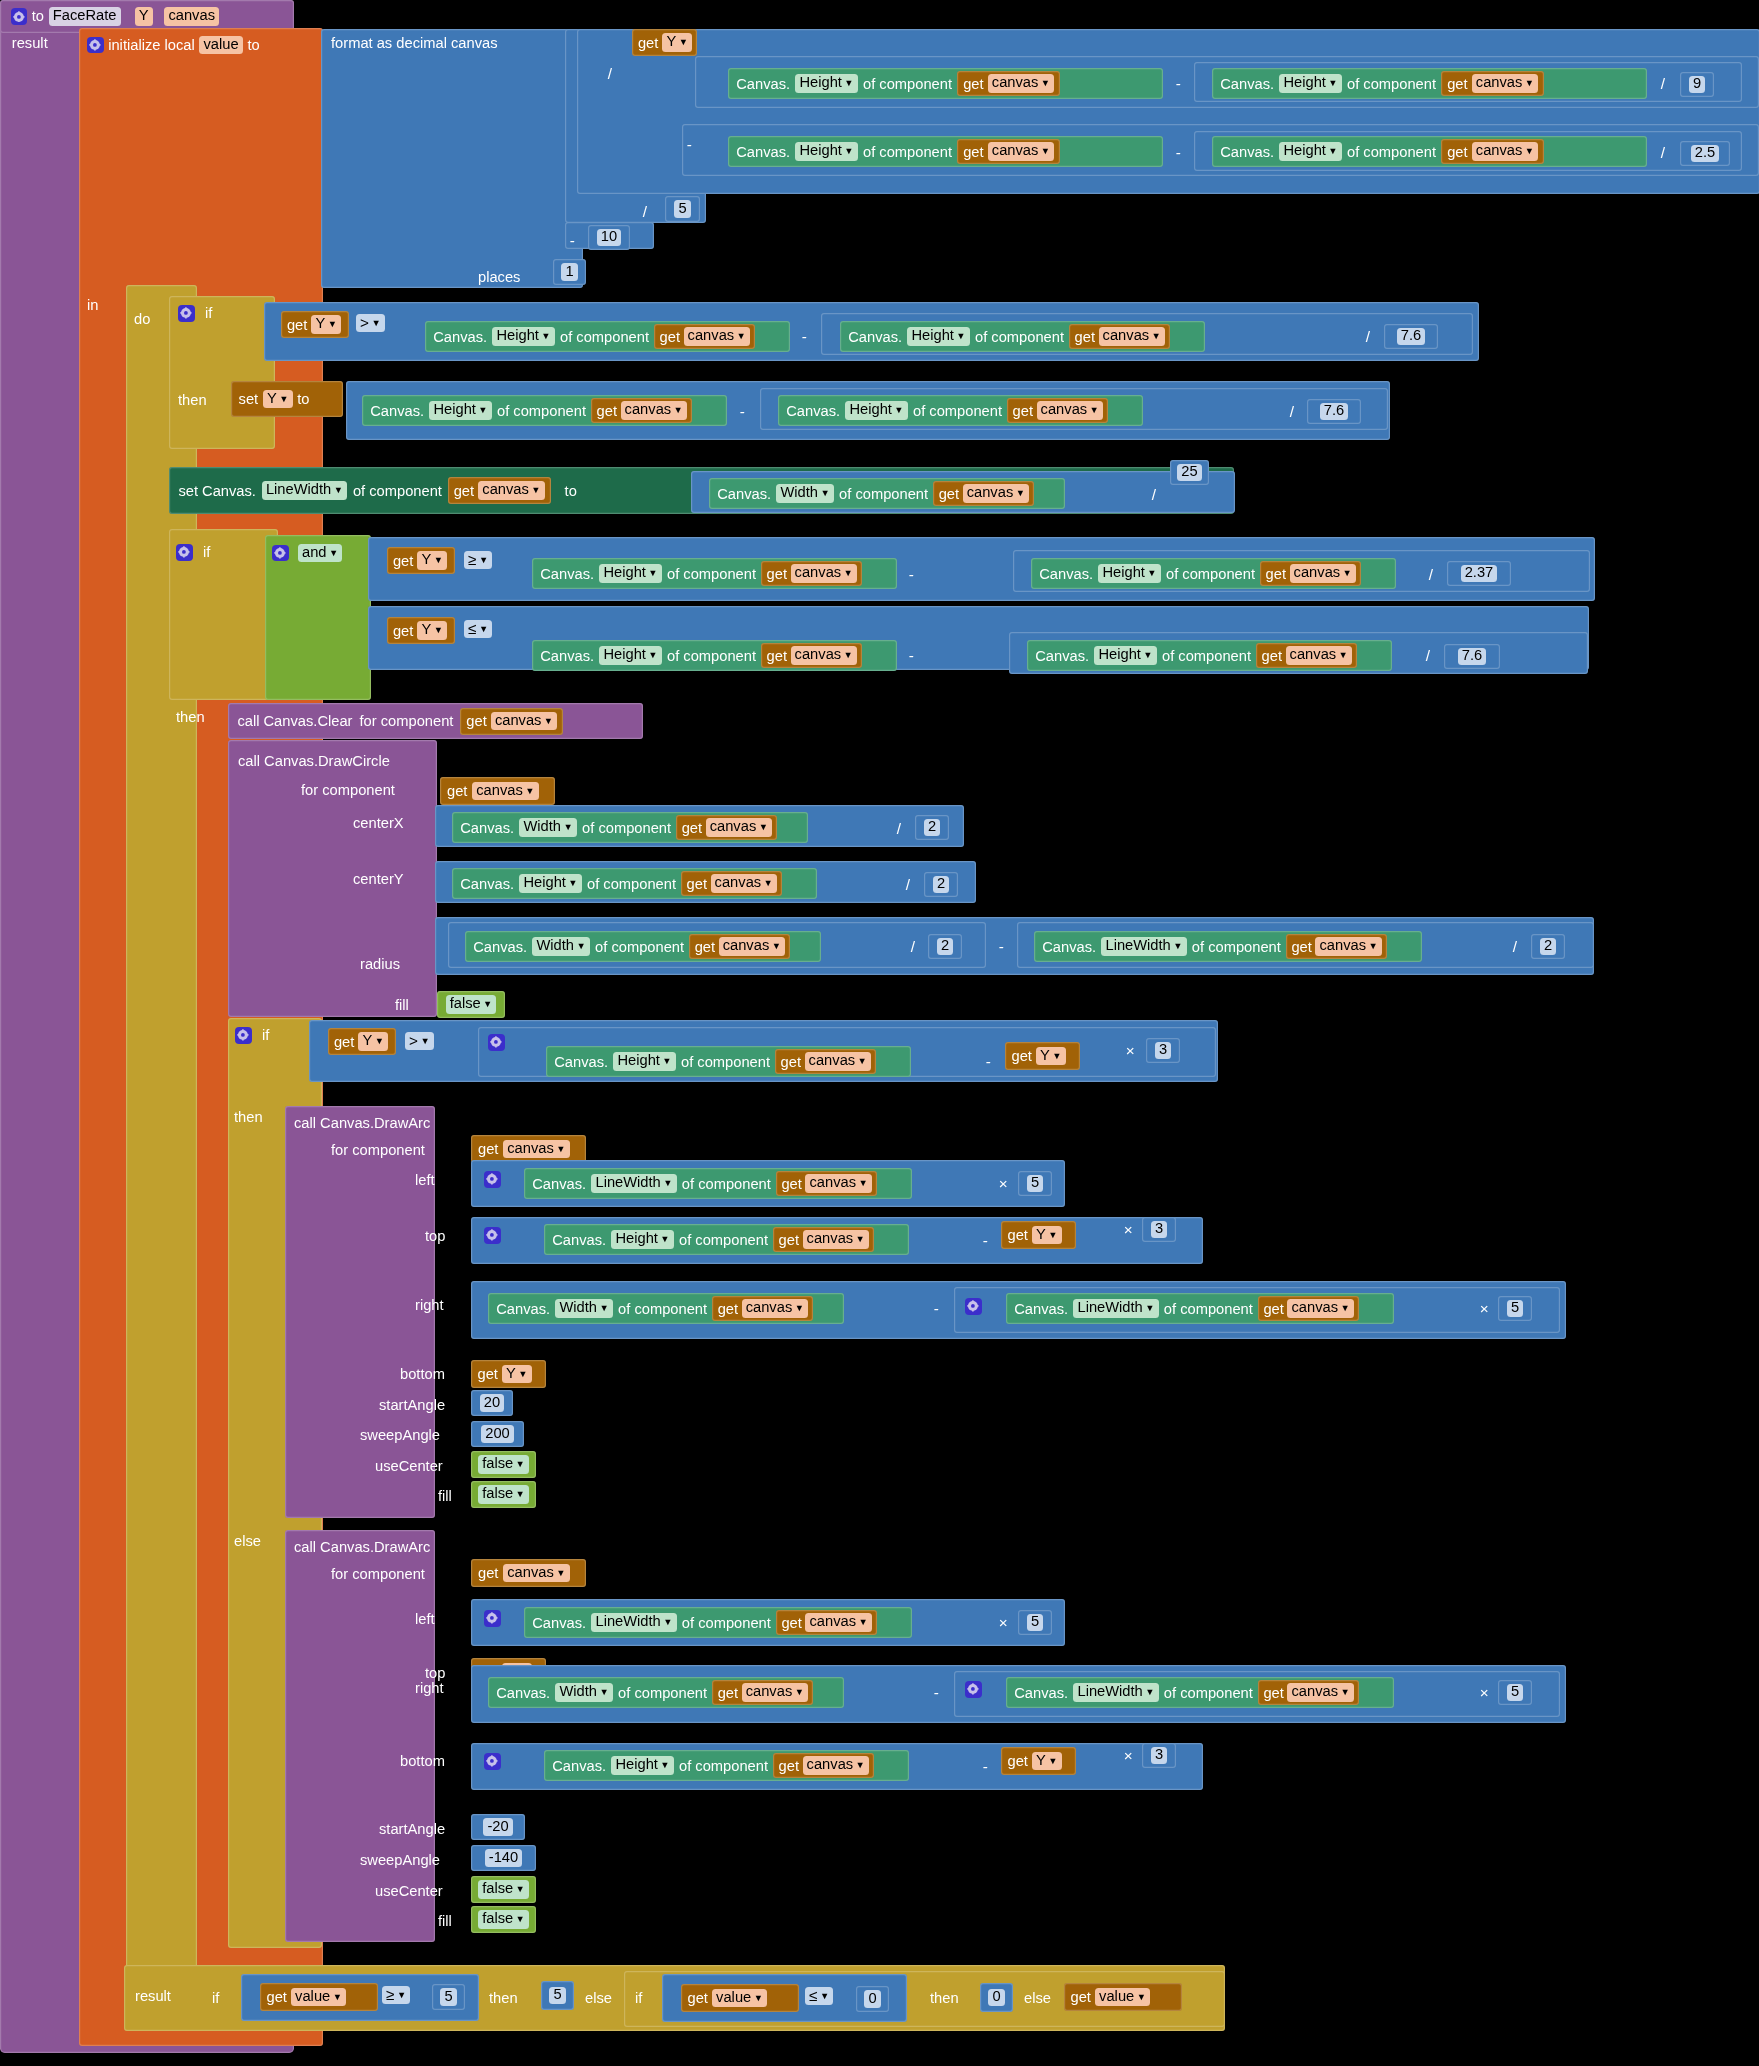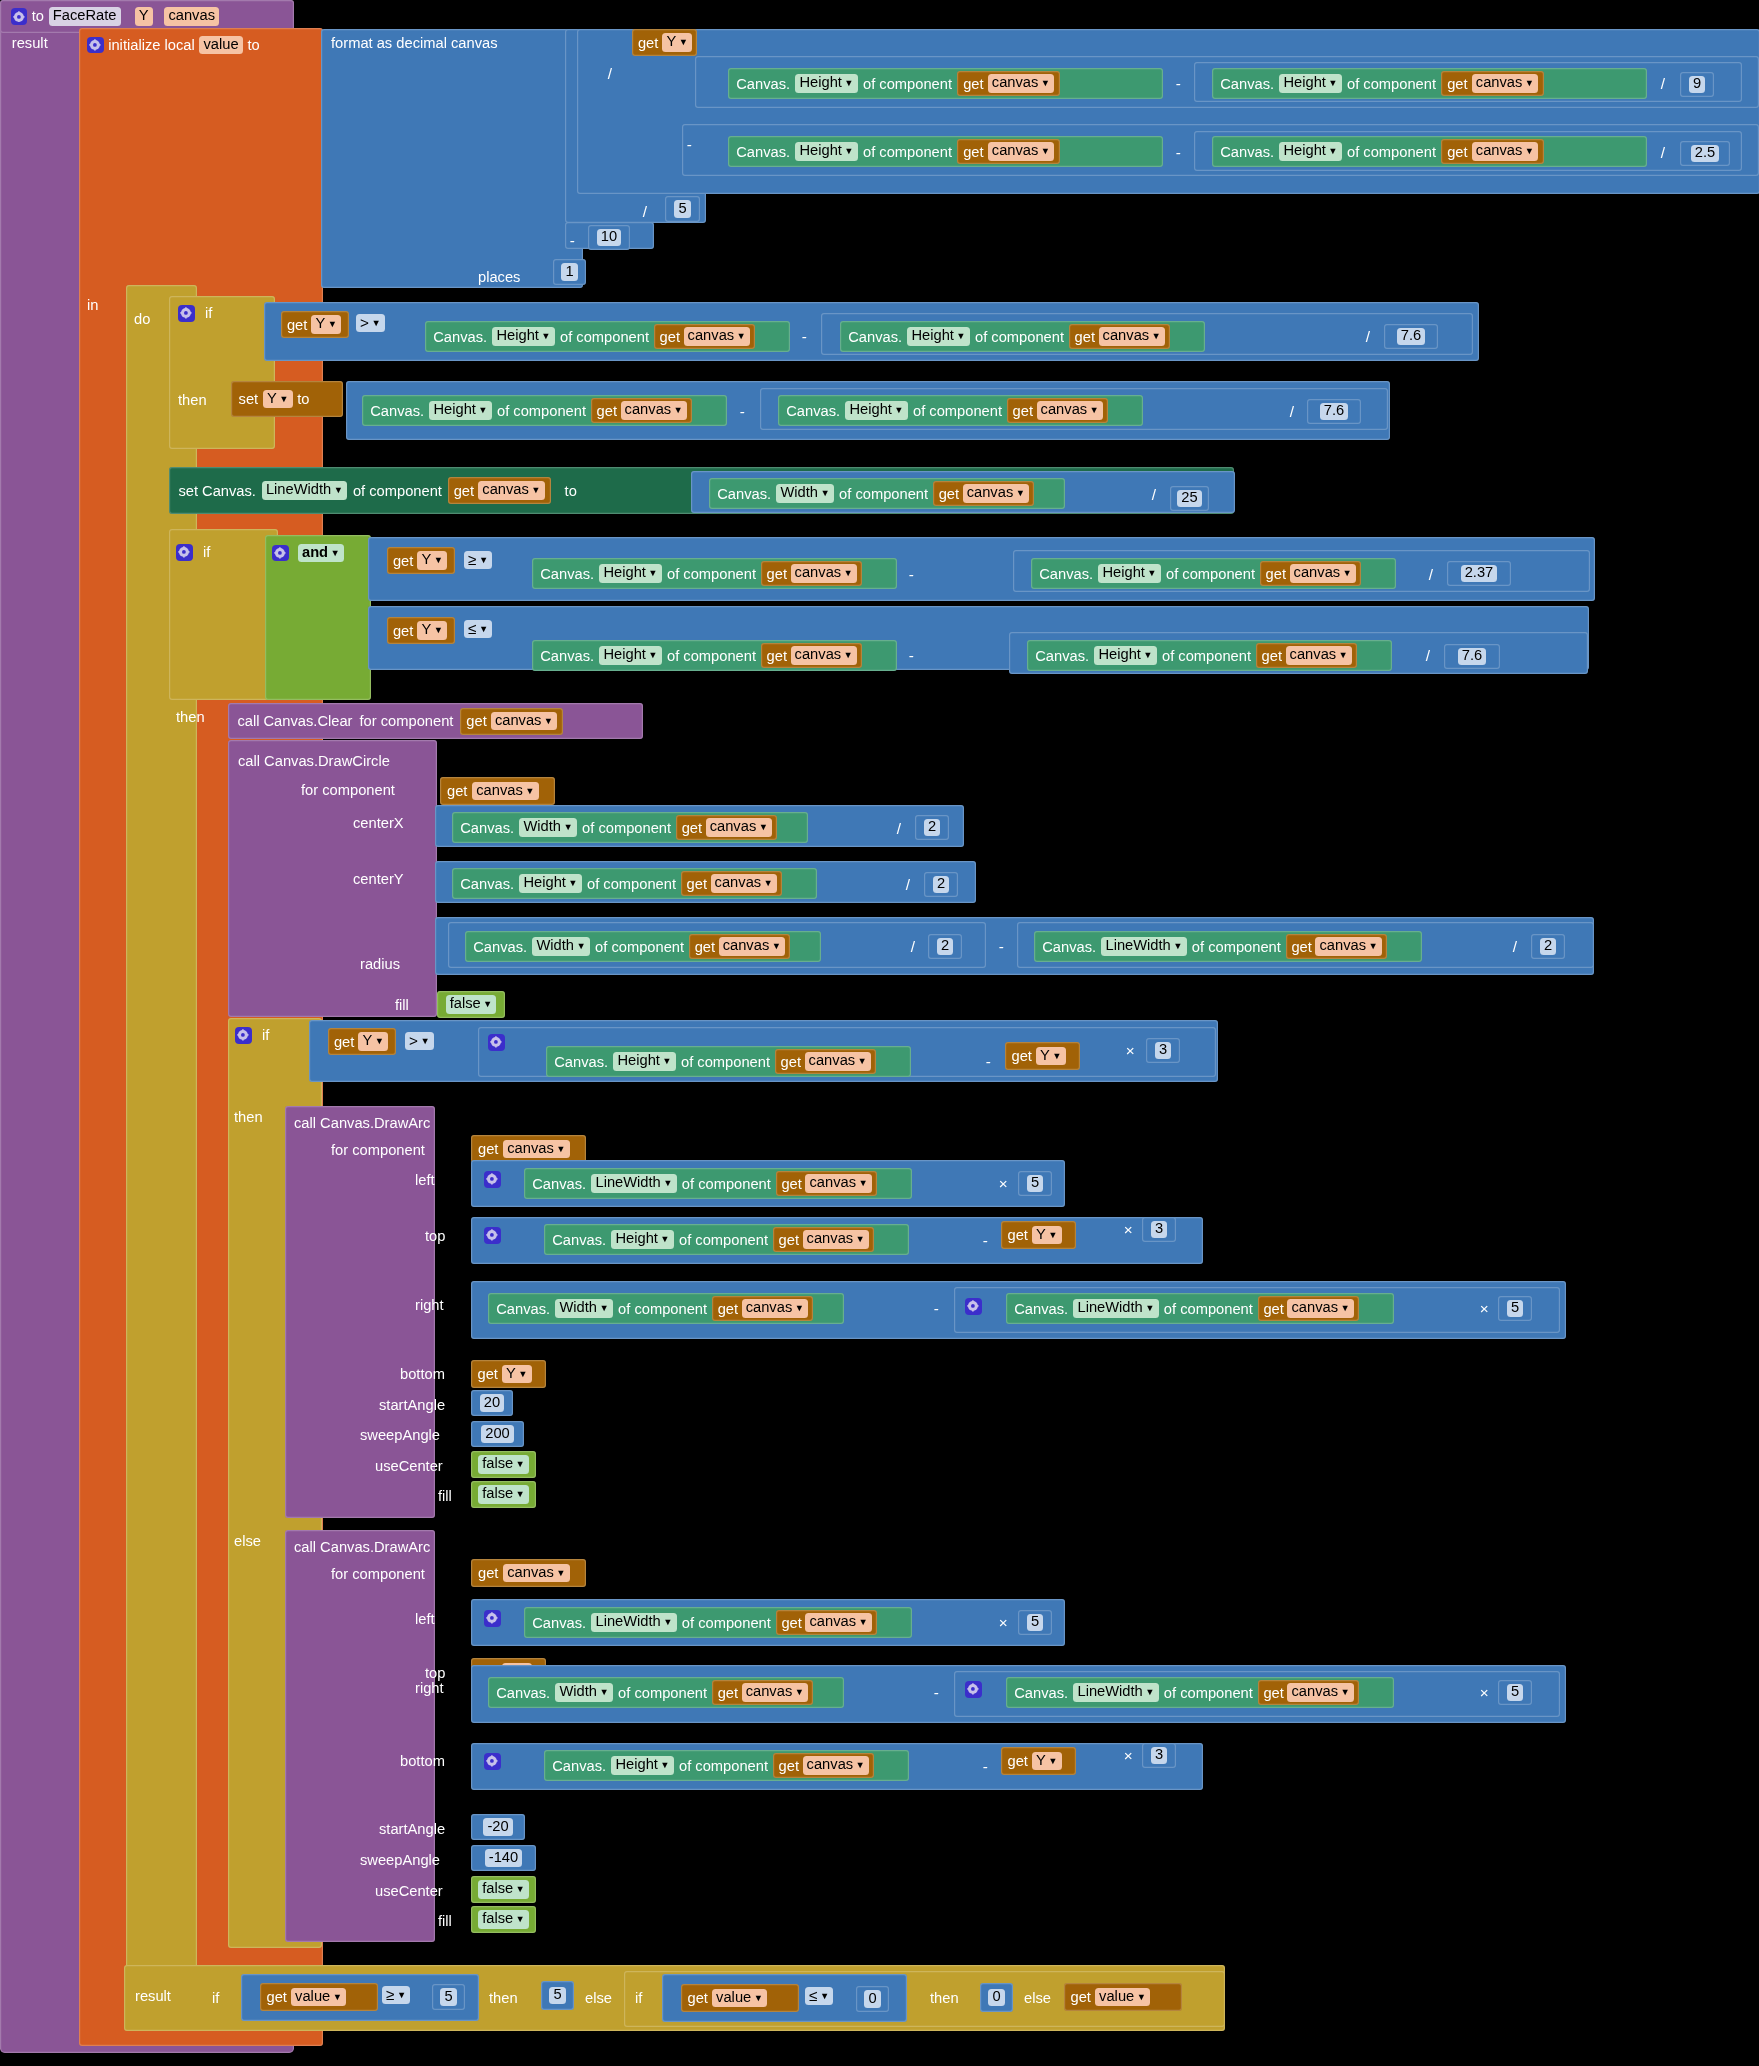--- a/index.html
+++ b/index.html
@@ -343,21 +343,21 @@
   <span class="lbl">of component</span>
   <span class="blk c-var" style="position:relative; left:0; top:0; height:25px; padding:0 5.3px; gap:3.5px;">
     <span class="lbl">get</span>
     <span class="fld">
         <span>canvas</span>
         <span class="caret">▼</span>
       </span>
   </span>
 </div>
 <div class="abs op" style="left:1150px; top:486px;">/</div>
-<div class="blk c-math" style="left:1170px; top:486px; width:39px; height:25px; justify-content:center;">
+<div class="blk c-math" style="left:1170px; top:460px; width:39px; height:25px; justify-content:center;">
   <span class="fld num">25</span>
 </div>
 
 <div class="blk c-ctrl" style="left:169px; top:529px; width:109px; height:171px; display:block;"></div>
 <div class="abs row" style="left:176px; top:544px;">
   <span class="mutbtn">
     <svg width="11.8" height="11.8" viewBox="0 0 20 20">
         <circle cx="10" cy="10" r="8.4" fill="#c7c1ea"></circle>
         <circle cx="10" cy="10" r="3.2" fill="#3b2ecb"></circle>
         <g fill="#c7c1ea">
@@ -379,21 +379,21 @@
         <circle cx="10" cy="10" r="8.4" fill="#c7c1ea"></circle>
         <circle cx="10" cy="10" r="3.2" fill="#3b2ecb"></circle>
         <g fill="#c7c1ea">
           <rect x="8.6" y="0.5" width="2.8" height="4"></rect>
           <rect x="8.6" y="15.5" width="2.8" height="4"></rect>
           <rect x="0.5" y="8.6" width="4" height="2.8"></rect>
           <rect x="15.5" y="8.6" width="4" height="2.8"></rect>
         </g>
       </svg>
   </span>
-  <span class="fld green" style="margin-left:4.7px;font-weight:bold;">
+  <span class="fld green" style="margin-left:4.7px;">
       <span>and</span>
       <span class="caret">▼</span>
     </span>
 </div>
 
 <div class="blk c-math" style="left:368px; top:537px; width:1227px; height:64px;"></div>
 <div class="blk c-var" style="left:387px; top:547px; width:68px; height:27px; gap:4.1px; padding:0 5.9px;">
   <span class="lbl">get</span>
   <span class="fld">
       <span>Y</span>

